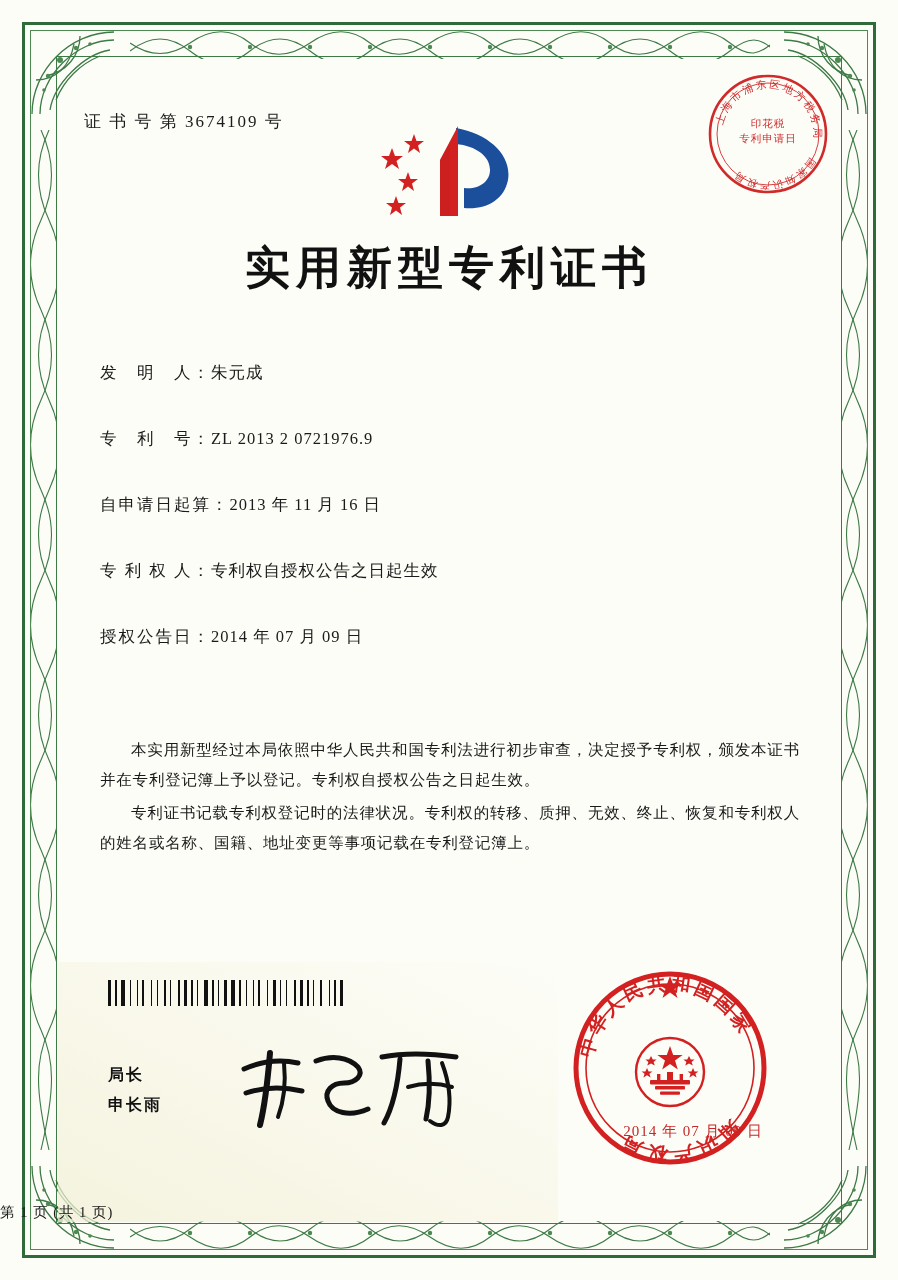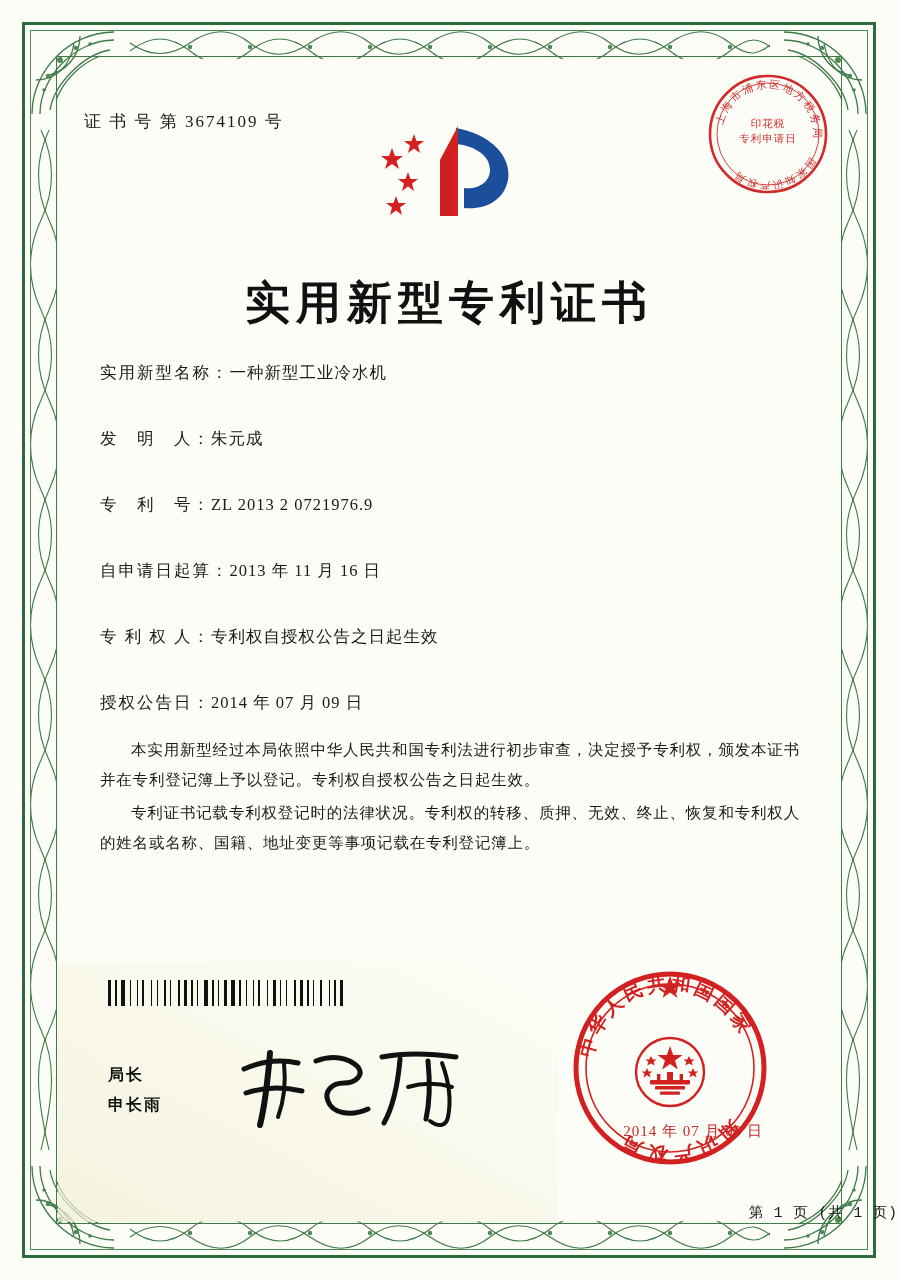--- a/index.html
+++ b/index.html
@@ -103,21 +103,20 @@
   .title {
     position: absolute;
     left: 0; right: 0;
     top: 238px;
     text-align: center;
     font-size: 45px;
     font-weight: bold;
     letter-spacing: 6px;
     color: #111;
     font-family: "Liberation Serif", "DejaVu Serif", serif;
-    margin-top: 35px;
   }
 
   
   .fields {
     position: absolute;
     left: 100px;
     top: 362px;
     width: 700px;
   }
   .field {
@@ -199,25 +198,24 @@
     color: #c62828;
     letter-spacing: 1px;
     white-space: nowrap;
   }
 
   
   .footer {
     position: absolute;
     left: 0; right: 0;
     bottom: 58px;
-    text-align: right;
+    text-align: left;
     font-size: 14.5px;
     color: #1a1a1a;
     letter-spacing: 1px;
-    font-family: Liberation Mono, monospace;
   }
 
   
   .paper-tint {
     position: absolute;
     left: 58px; bottom: 58px;
     width: 500px; height: 260px;
     background: linear-gradient(to top right, rgba(242,240,214,0.75), rgba(253,253,248,0));
     pointer-events: none;
   }
@@ -407,23 +405,20 @@
     </svg>
     <div class="ts-text">
       <div>印花税</div>
       <div>专利申请日</div>
     </div>
   </div>
 
   <div class="title">实用新型专利证书</div>
 
   <div class="fields">
-    <div class="field">
-      <span class="f-label">实用新型名称：</span><span class="f-value">一种新型工业冷水机</span>
-    </div>
     <div class="field">
       <span class="f-label">发　明　人：</span><span class="f-value">朱元成</span>
     </div>
     <div class="field">
       <span class="f-label">专　利　号：</span><span class="f-value">ZL 2013 2 0721976.9</span>
     </div>
     <div class="field">
       <span class="f-label">自申请日起算：</span><span class="f-value">2013 年 11 月 16 日</span>
     </div>
     <div class="field">

